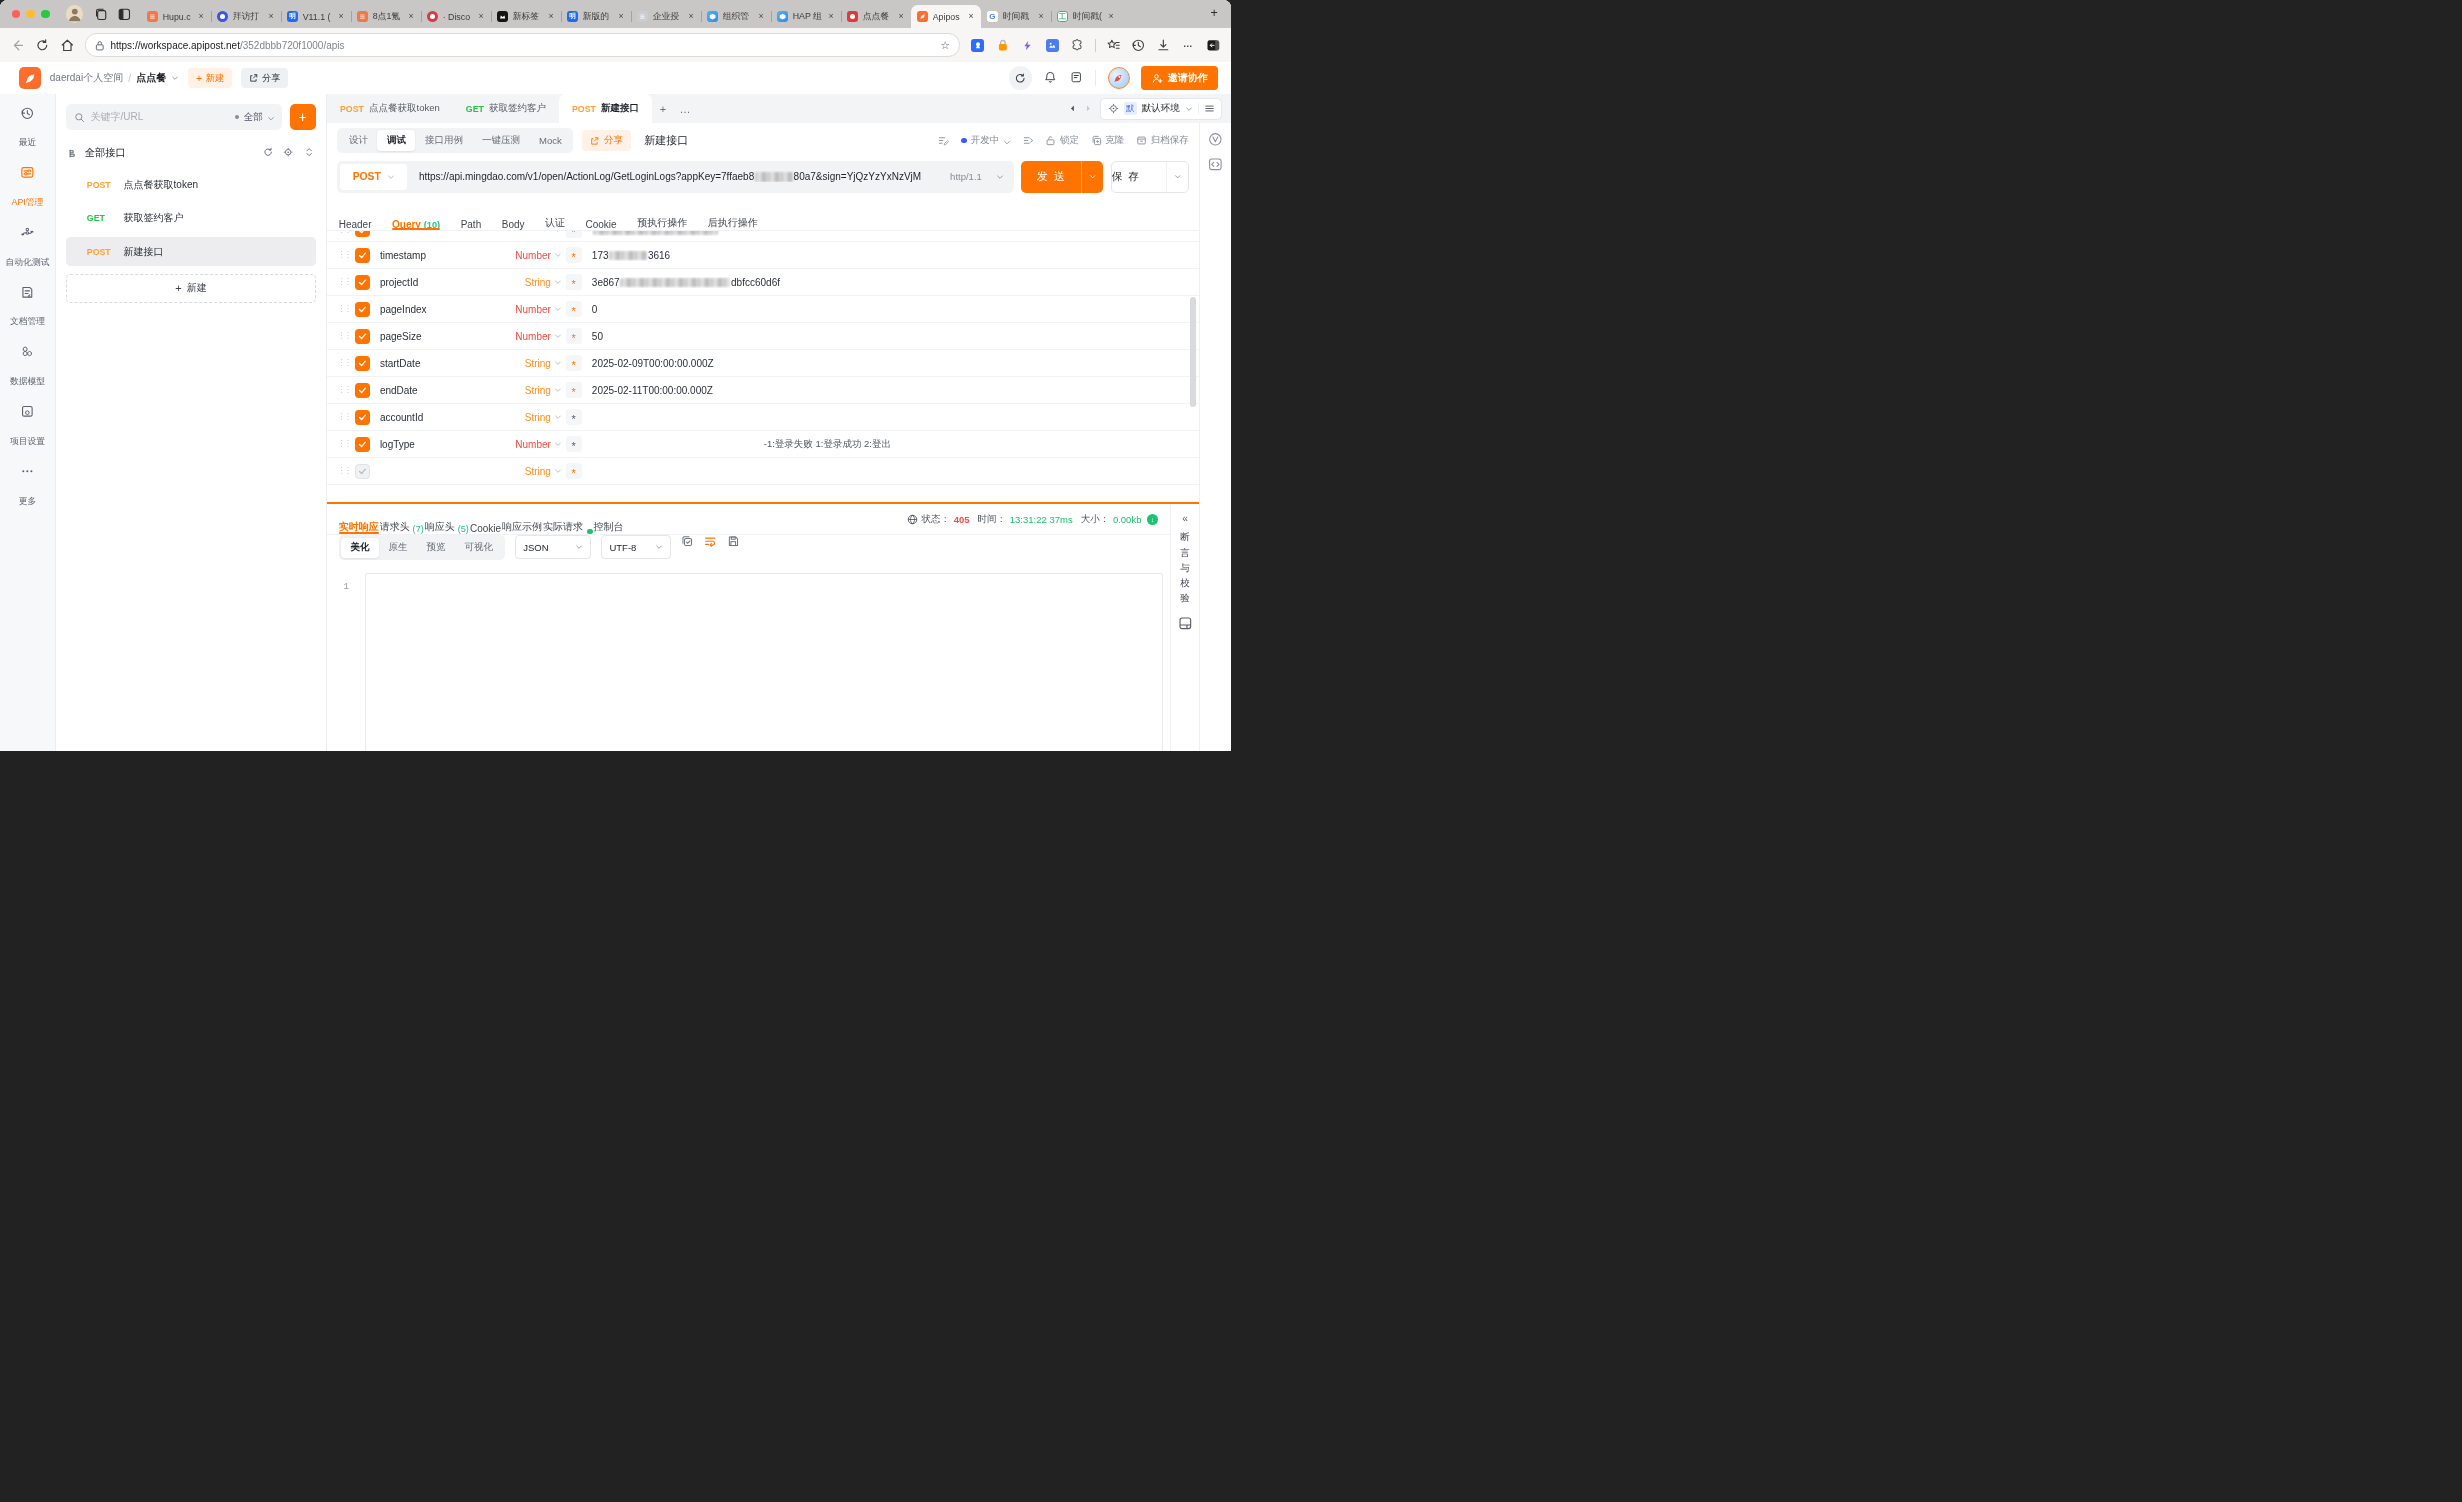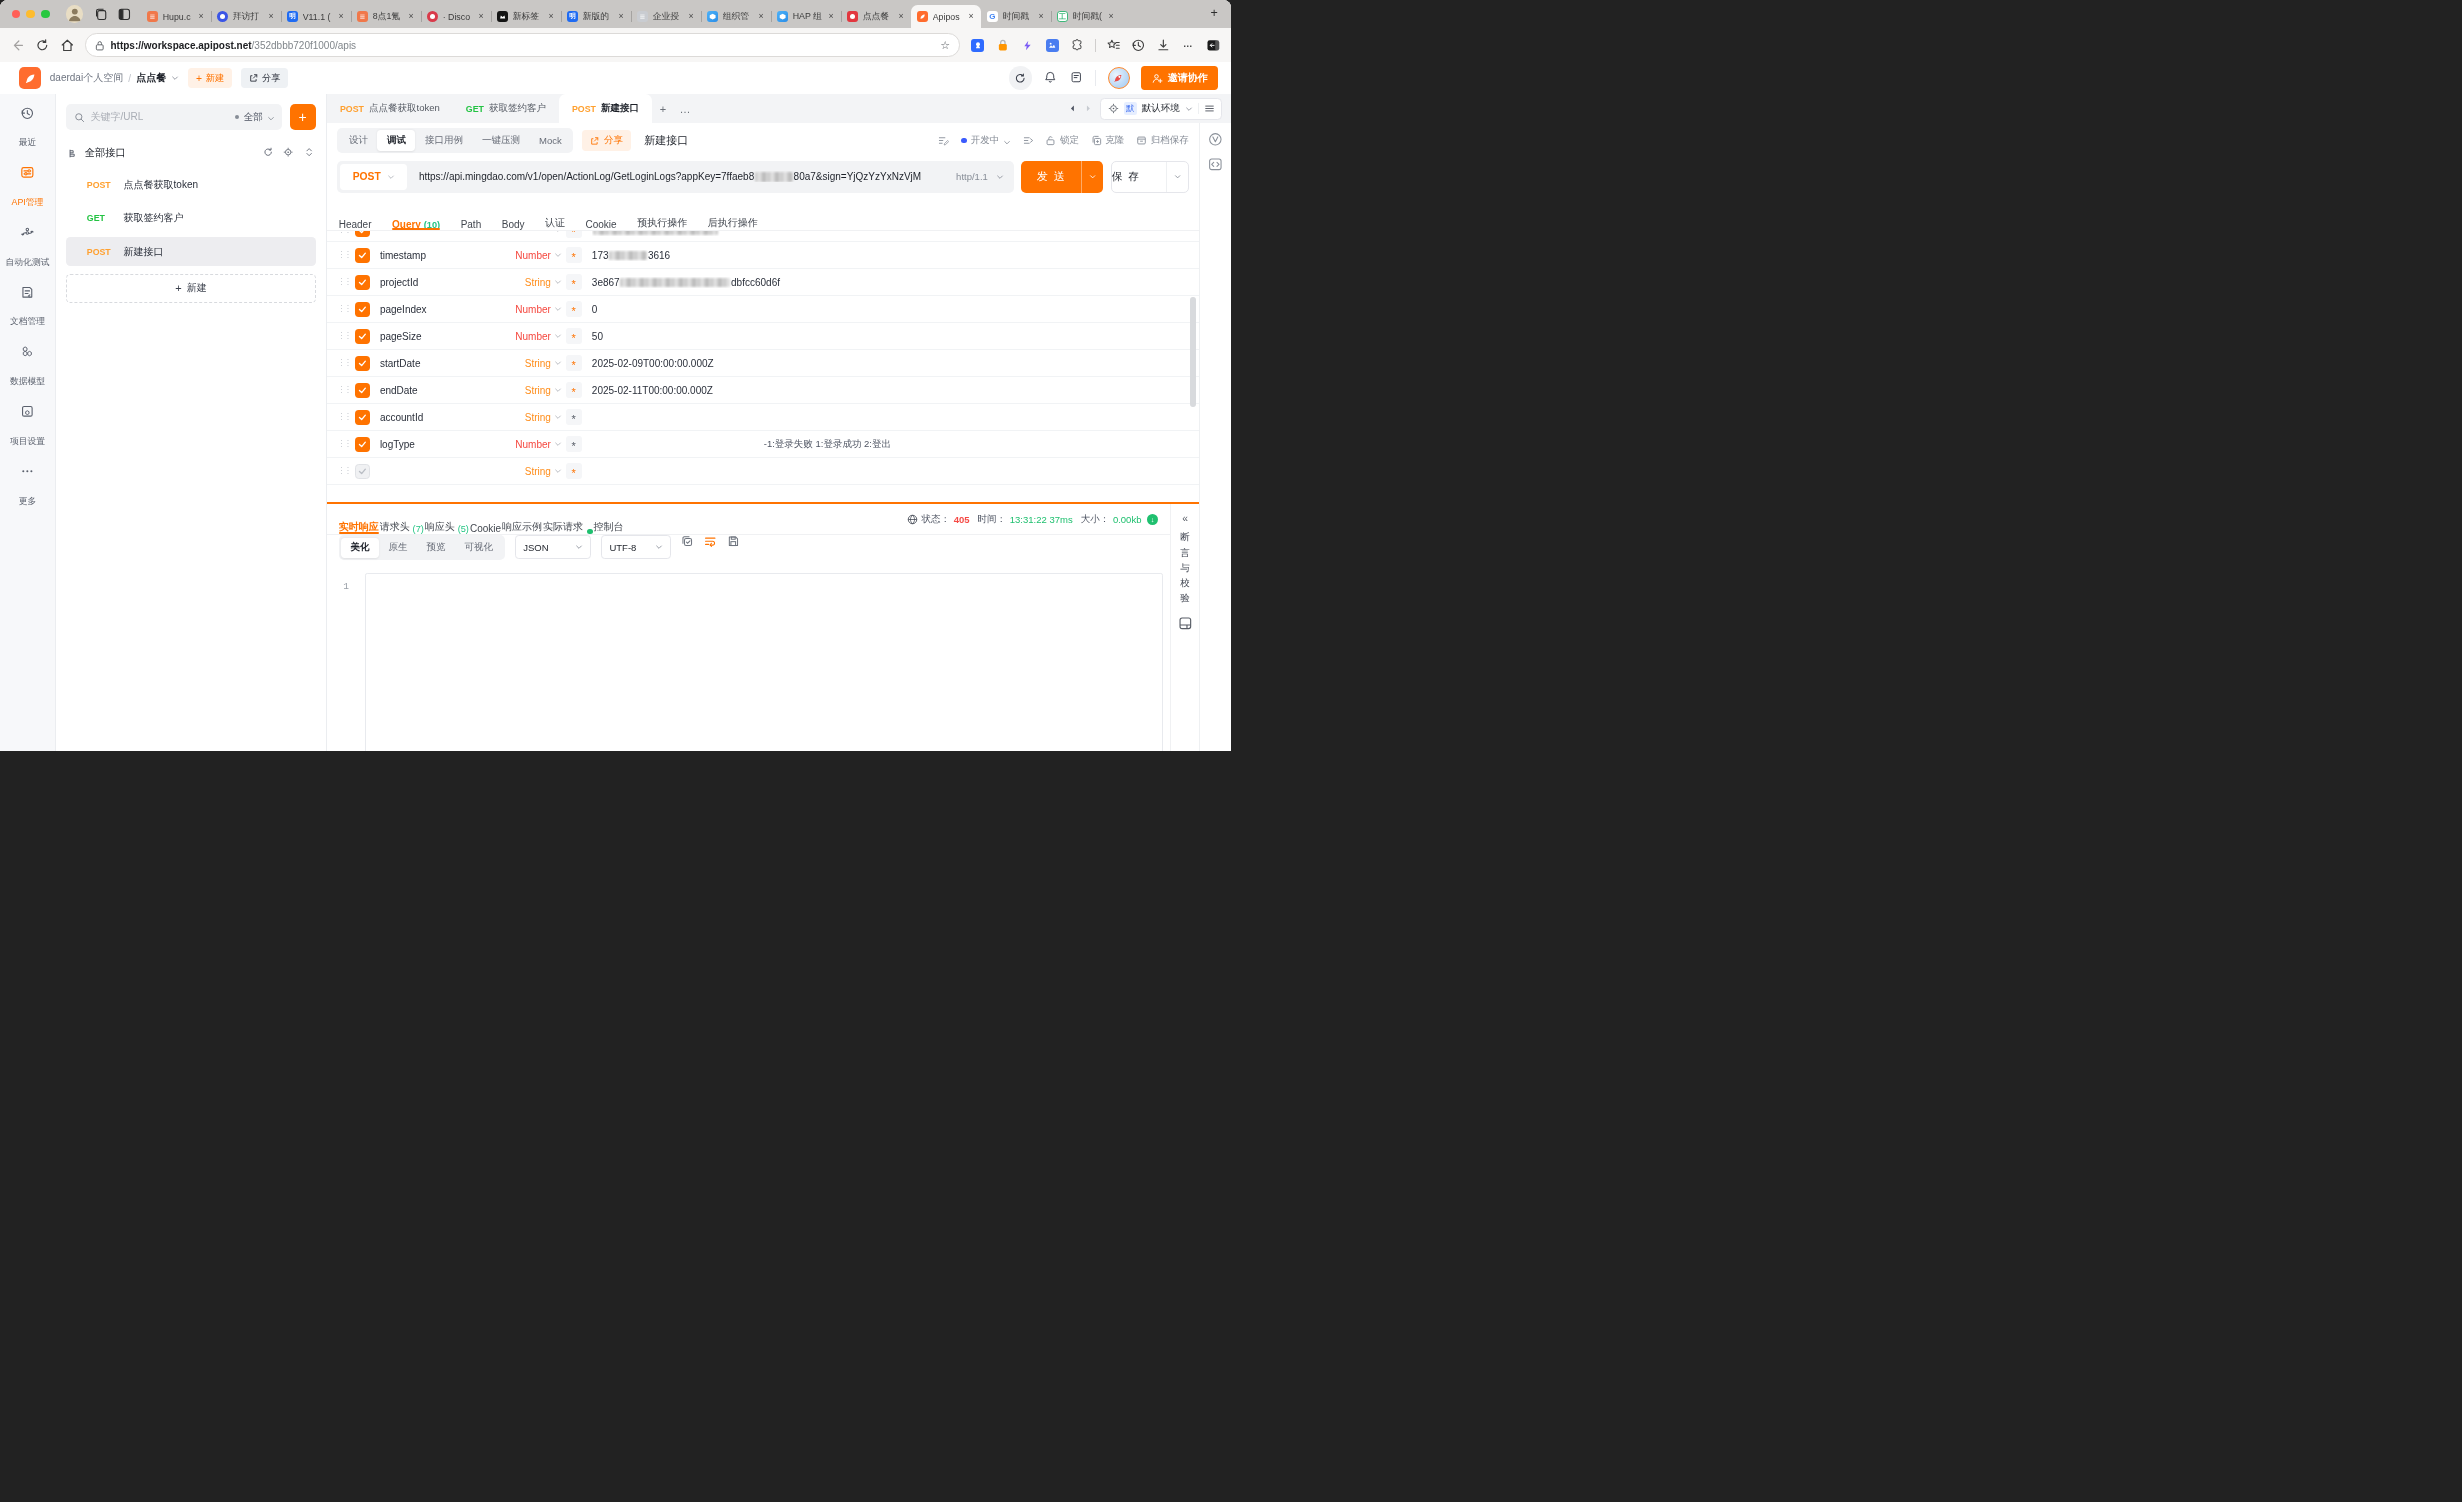--- a/index.html
+++ b/index.html
@@ -119,21 +119,21 @@
   .doc-title{font-size:11px;color:#1d2129;margin-left:4.4px}
   .tb-right{margin-left:auto;display:flex;align-items:center;gap:11.7px;color:#868c96;font-size:9.5px}
   .tb-right .item{display:flex;align-items:center;gap:3.7px;cursor:pointer}
   .tb-right svg{width:11px;height:11px}
   .bluedot{width:5.9px;height:5.9px;border-radius:50%;background:#3b5bfd}
   
   .request-row{display:flex;gap:7.3px;padding:2.9px 10.3px 7.3px;flex:none}
   .req-box{flex:1;height:32px;background:#f2f3f5;border-radius:5.1px;display:flex;align-items:center;min-width:0}
   .req-method{height:26px;min-width:67px;background:#fff;border-radius:3.7px;margin:2.9px;display:flex;align-items:center;justify-content:center;gap:5.9px;color:#ff7300;font-weight:700;font-size:10.3px}
   .req-url{flex:1;padding:0 8.8px;font-size:10px;color:#1d2129;white-space:nowrap;overflow:hidden;display:flex;align-items:center}
-  .httpver{display:flex;align-items:center;gap:8px;color:#868c96;padding-right:10.3px;font-size:9.5px}
+  .httpver{display:flex;align-items:center;gap:14px;color:#868c96;padding-right:10.3px;font-size:9.5px}
   .blur{display:inline-block;height:9.5px;border-radius:1.5px;margin:0 0.7px;vertical-align:-1.5px;background:repeating-linear-gradient(90deg,#c2c2c2 0,#e6e6e6 4.4px,#b5b5b5 8.8px,#dcdcdc 13px);filter:blur(0.9px)}
   .btn-send{width:82px;height:32px;background:#ff7300;border-radius:5.1px;color:#fff;font-size:11px;display:flex;align-items:center;flex:none}
   .btn-send .lbl{flex:1;text-align:center;letter-spacing:1.5px}
   .btn-send .drop{width:22px;height:100%;border-left:0.7px solid rgba(255,255,255,.4);display:flex;align-items:center;justify-content:center}
   .btn-save{width:78px;height:32px;background:#fff;border:0.7px solid #e5e6eb;border-radius:5.1px;color:#1d2129;font-size:10.6px;display:flex;align-items:center;flex:none}
   .btn-save .lbl{flex:1;text-align:left;letter-spacing:1.5px}
   .btn-save .drop{width:22px;height:100%;border-left:0.7px solid #eef0f2;display:flex;align-items:center;justify-content:center;color:#868c96}
   
   .ptabs{height:31px;display:flex;align-items:center;gap:20.5px;padding:0 11.7px;border-bottom:0.7px solid #f0f1f3;flex:none}
   .ptab{height:100%;display:flex;align-items:flex-end;gap:2.9px;font-size:10px;color:#42474f;position:relative;cursor:pointer;white-space:nowrap}
@@ -331,21 +331,21 @@
     <span class="nav-ico">
       <svg viewBox="0 0 20 20">
           <path d="M3 9.5L10 3l7 6.5M5 8.5V17h10V8.5" fill="none" stroke="currentColor" stroke-width="1.6" stroke-linecap="round" stroke-linejoin="round"></path>
         </svg>
     </span>
     <div class="urlfield">
       <svg width="9.5" height="11" viewBox="0 0 14 16">
           <rect x="2" y="7" width="10" height="7.5" rx="1.5" fill="none" stroke="#5f6368" stroke-width="1.4"></rect>
           <path d="M4.5 7V4.8a2.5 2.5 0 0 1 5 0V7" fill="none" stroke="#5f6368" stroke-width="1.4"></path>
         </svg>
-      <span class="urltext"><b style="font-weight:700">https://workspace.apipost.net</b><span class="path">/352dbbb720f1000/apis</span></span>
+      <span class="urltext"><b style="font-weight:400">https://workspace.apipost.net</b><span class="path">/352dbbb720f1000/apis</span></span>
       <span style="color:#5f6368;font-size:11px">☆</span>
     </div>
     <span class="ext">
         <span class="ext-sq" style="background:#2f6bff">
           <svg width="8" height="8" viewBox="0 0 12 12">
             <circle cx="6" cy="5" r="3" fill="#fff"></circle>
             <path d="M3 11c0-2.5 1.5-4 3-4s3 1.5 3 4z" fill="#fff"></path>
           </svg>
         </span>
       </span>

